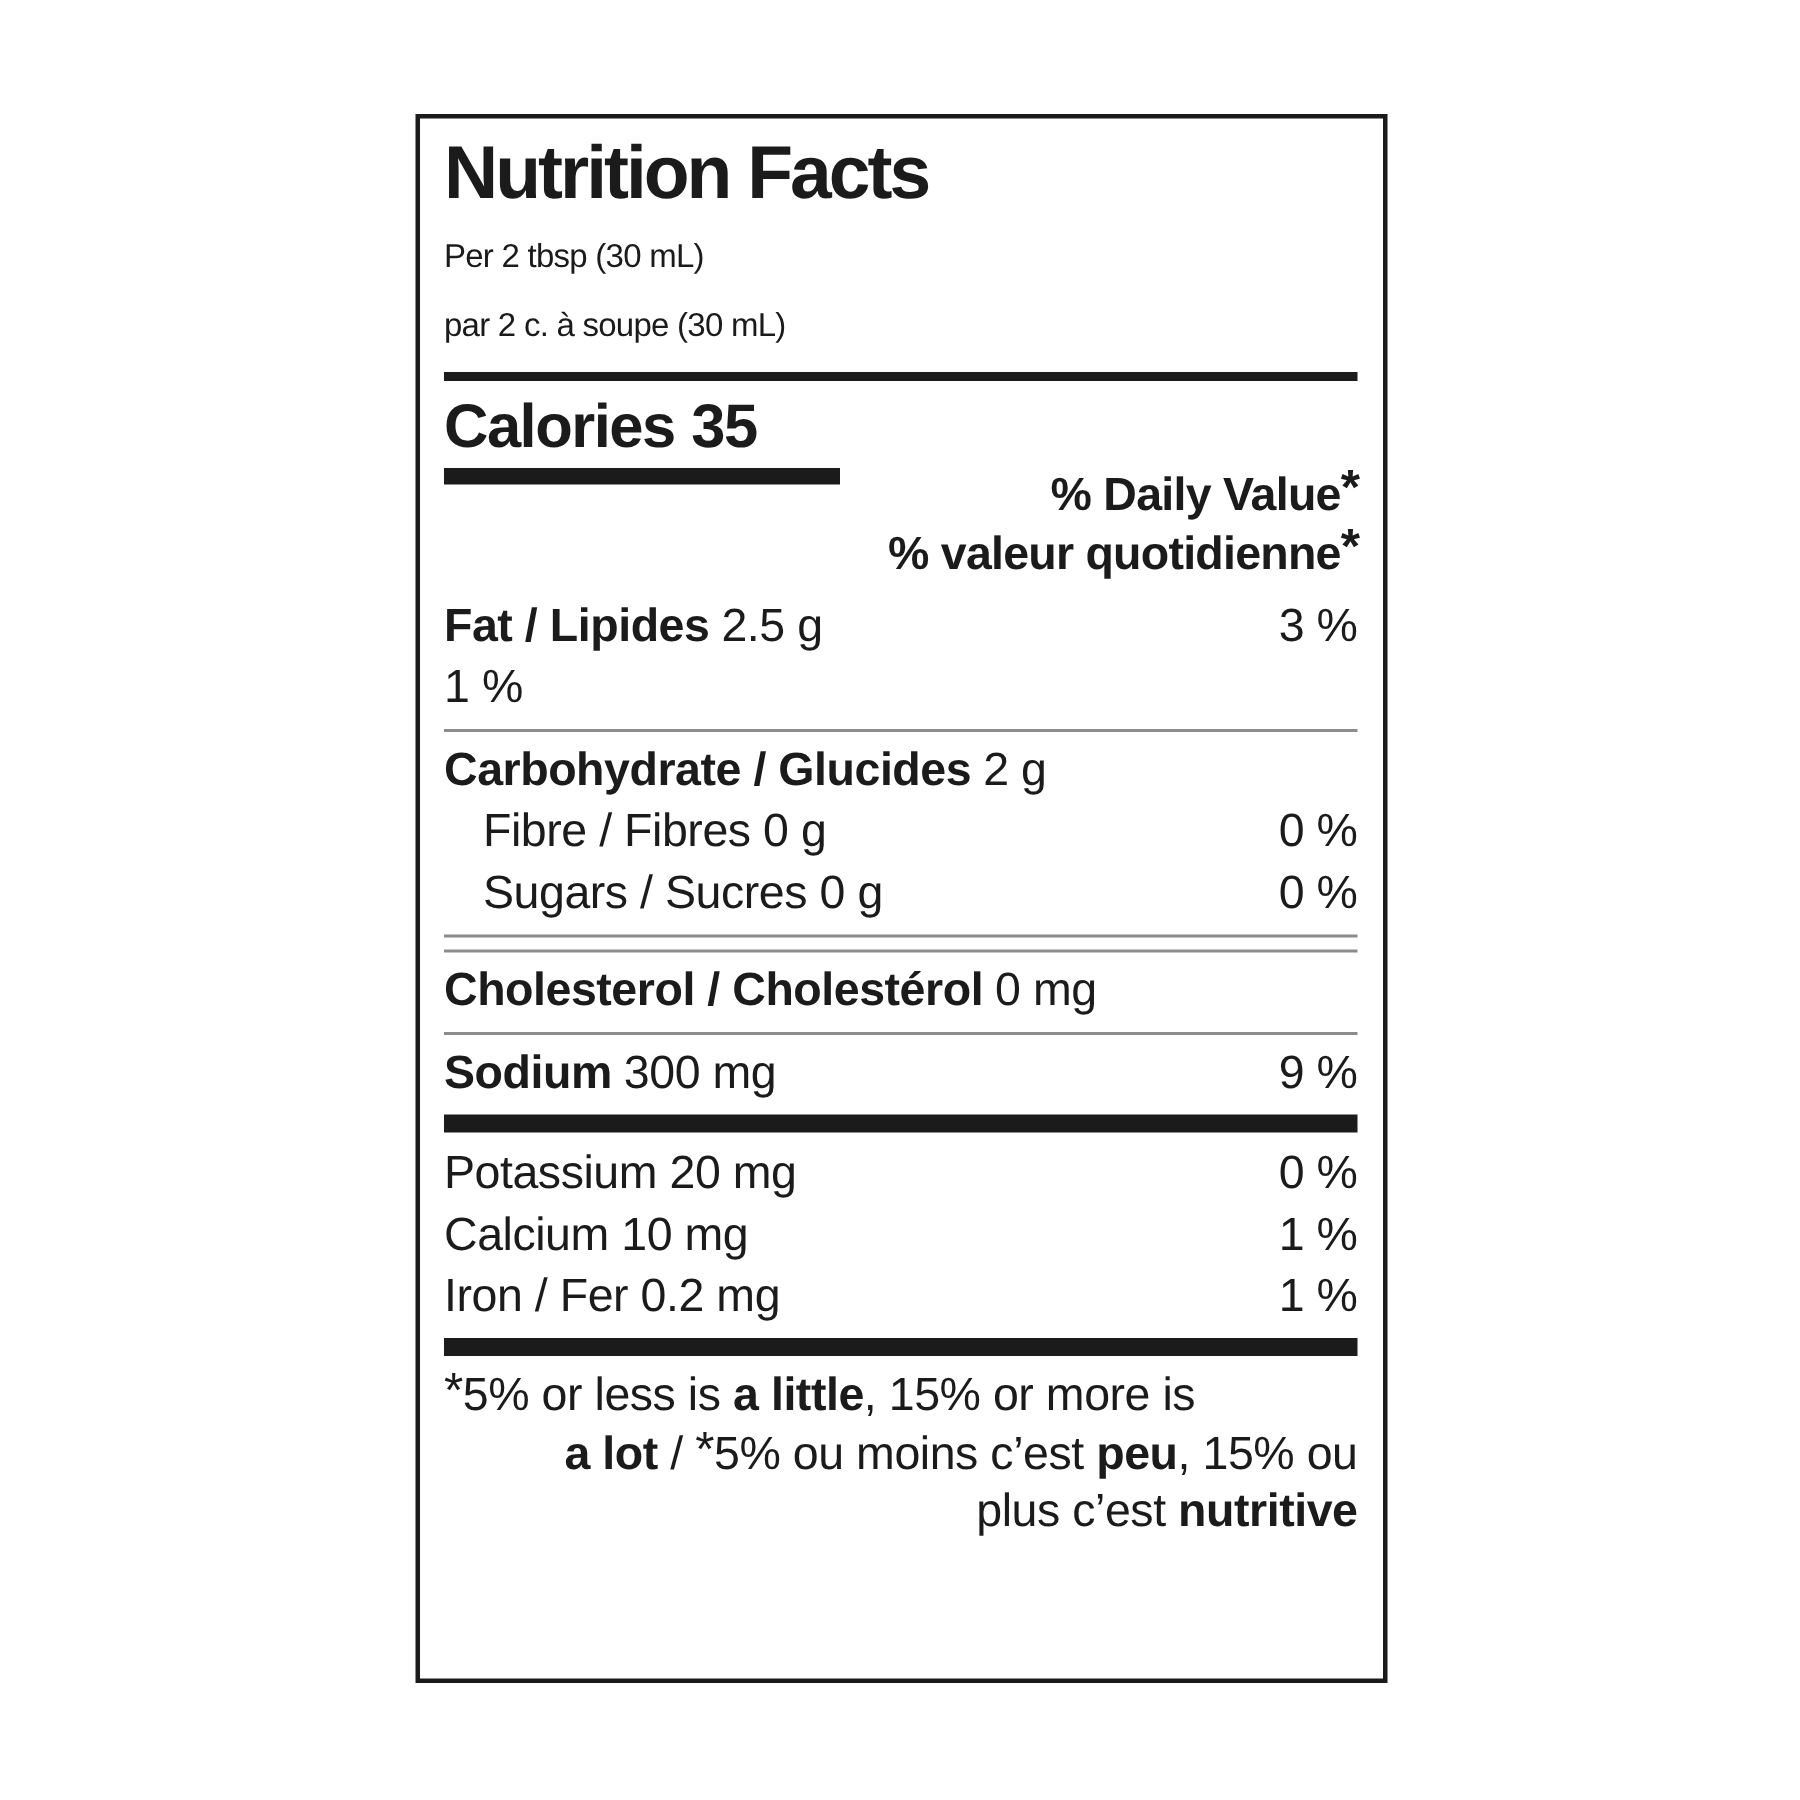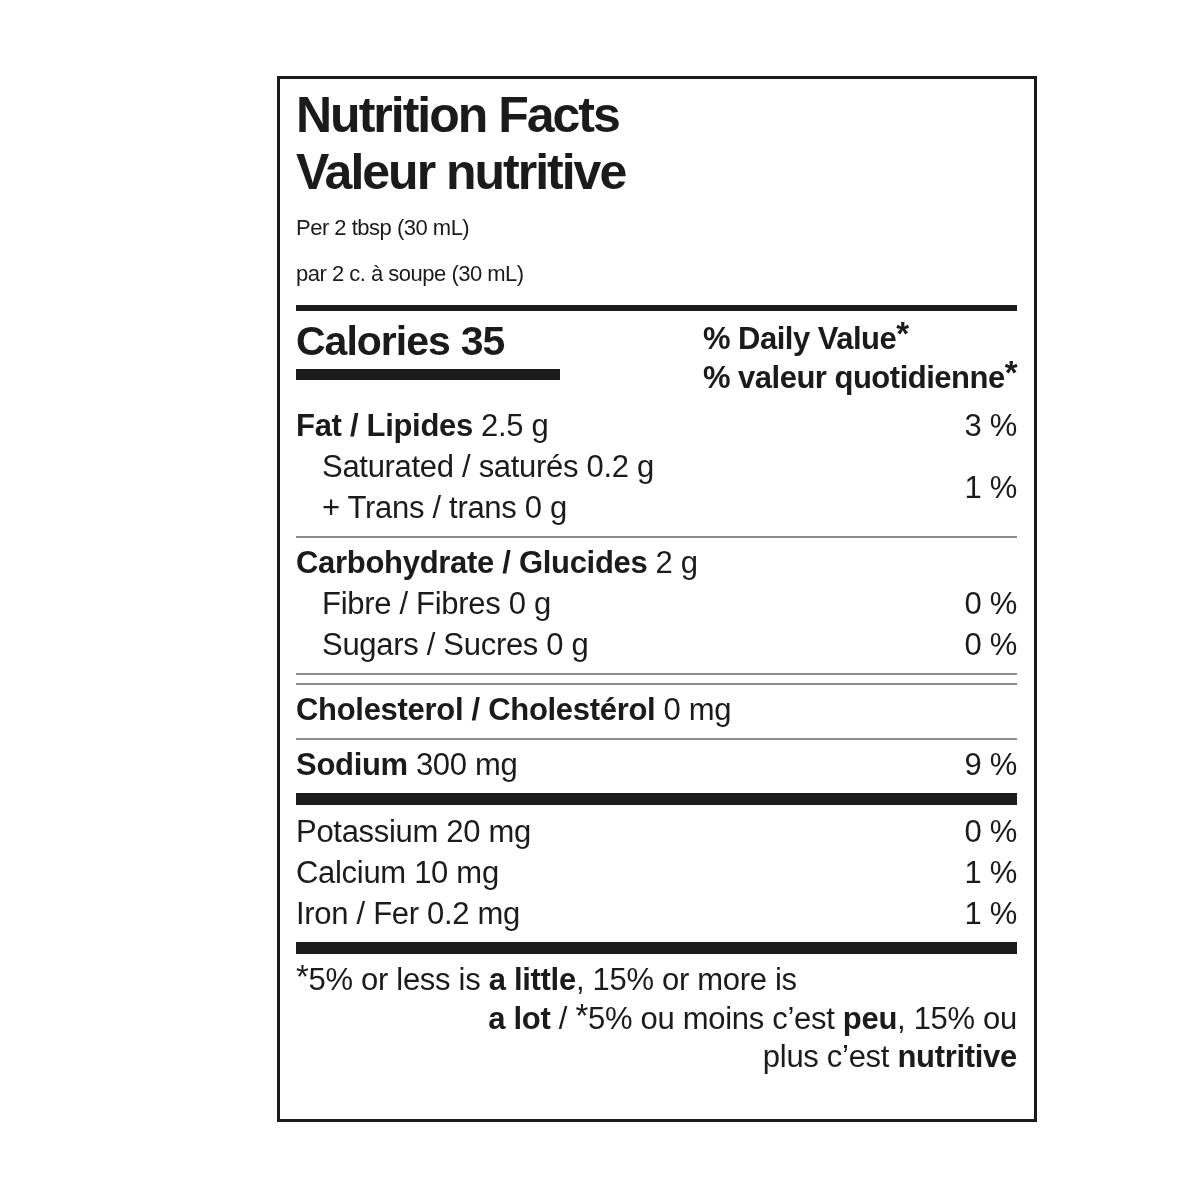--- a/index.html
+++ b/index.html
@@ -8,21 +8,21 @@
     width: 1200px;
     height: 1200px;
     background: #ffffff;
     font-family: "Liberation Sans", "DejaVu Sans", sans-serif;
     color: #1b1b1b;
   }
   .label {
     position: absolute;
     left: 277px;
     top: 76px;
-    width: 760px;
+    width: 648px;
     height: 1046px;
     box-sizing: border-box;
     border: 3px solid #1b1b1b;
     padding: 8px 17px 0 16px;
     overflow: hidden;
     background: #ffffff;
   }
   .title {
     font-size: 50px;
     font-weight: bold;
@@ -67,26 +67,27 @@
     white-space: nowrap;
   }
   .cal-text .cal-val { margin-left: 11px; }
   .cal-bar {
     width: 264px;
     height: 11px;
     background: #1b1b1b;
     margin-top: 6px;
   }
   .dv-header {
-    text-align: left;
+    text-align: right;
     font-size: 31px;
     font-weight: bold;
     line-height: 38px;
     letter-spacing: -0.5px;
     white-space: nowrap;
+    margin-top: 48px;
   }
   .row {
     display: flex;
     justify-content: space-between;
     font-size: 31px;
     line-height: 41px;
     letter-spacing: -0.3px;
   }
   .row .nm { white-space: nowrap; }
   .row .nm b { font-weight: bold; }
@@ -111,21 +112,20 @@
   .fn-indent { padding-left: 22px; text-align: right; }
   .footnote .star { top: -2px; }
 </style>
 </head>
 <body>
 
 <div class="page">
   <div class="label">
 
     <div class="title">Nutrition Facts</div>
-    <div class="title">Valeur nutritive</div>
 
     <div class="serving-block">
       <div class="serving">Per 2 tbsp (30 mL)</div>
       <div class="serving">par 2 c. à soupe (30 mL)</div>
     </div>
 
     <div class="rule-med"></div>
 
     <div class="cal-block">
       <div>
@@ -139,24 +139,20 @@
         <div><span>% valeur quotidienne</span><span class="star">*</span></div>
       </div>
     </div>
 
     <div class="row row-first">
       <span class="nm"><b>Fat / Lipides</b><span class="amt">2.5 g</span></span>
       <span class="dv">3 %</span>
     </div>
 
     <div class="row sat-block">
-      <span class="nm indent">
-        <div>Saturated / saturés 0.2 g</div>
-        <div>+ Trans / trans 0 g</div>
-      </span>
       <span class="dv">1 %</span>
     </div>
 
     <div class="rule-thin"></div>
 
     <div class="row">
       <span class="nm"><b>Carbohydrate / Glucides</b><span class="amt">2 g</span></span>
     </div>
 
     <div class="row">

